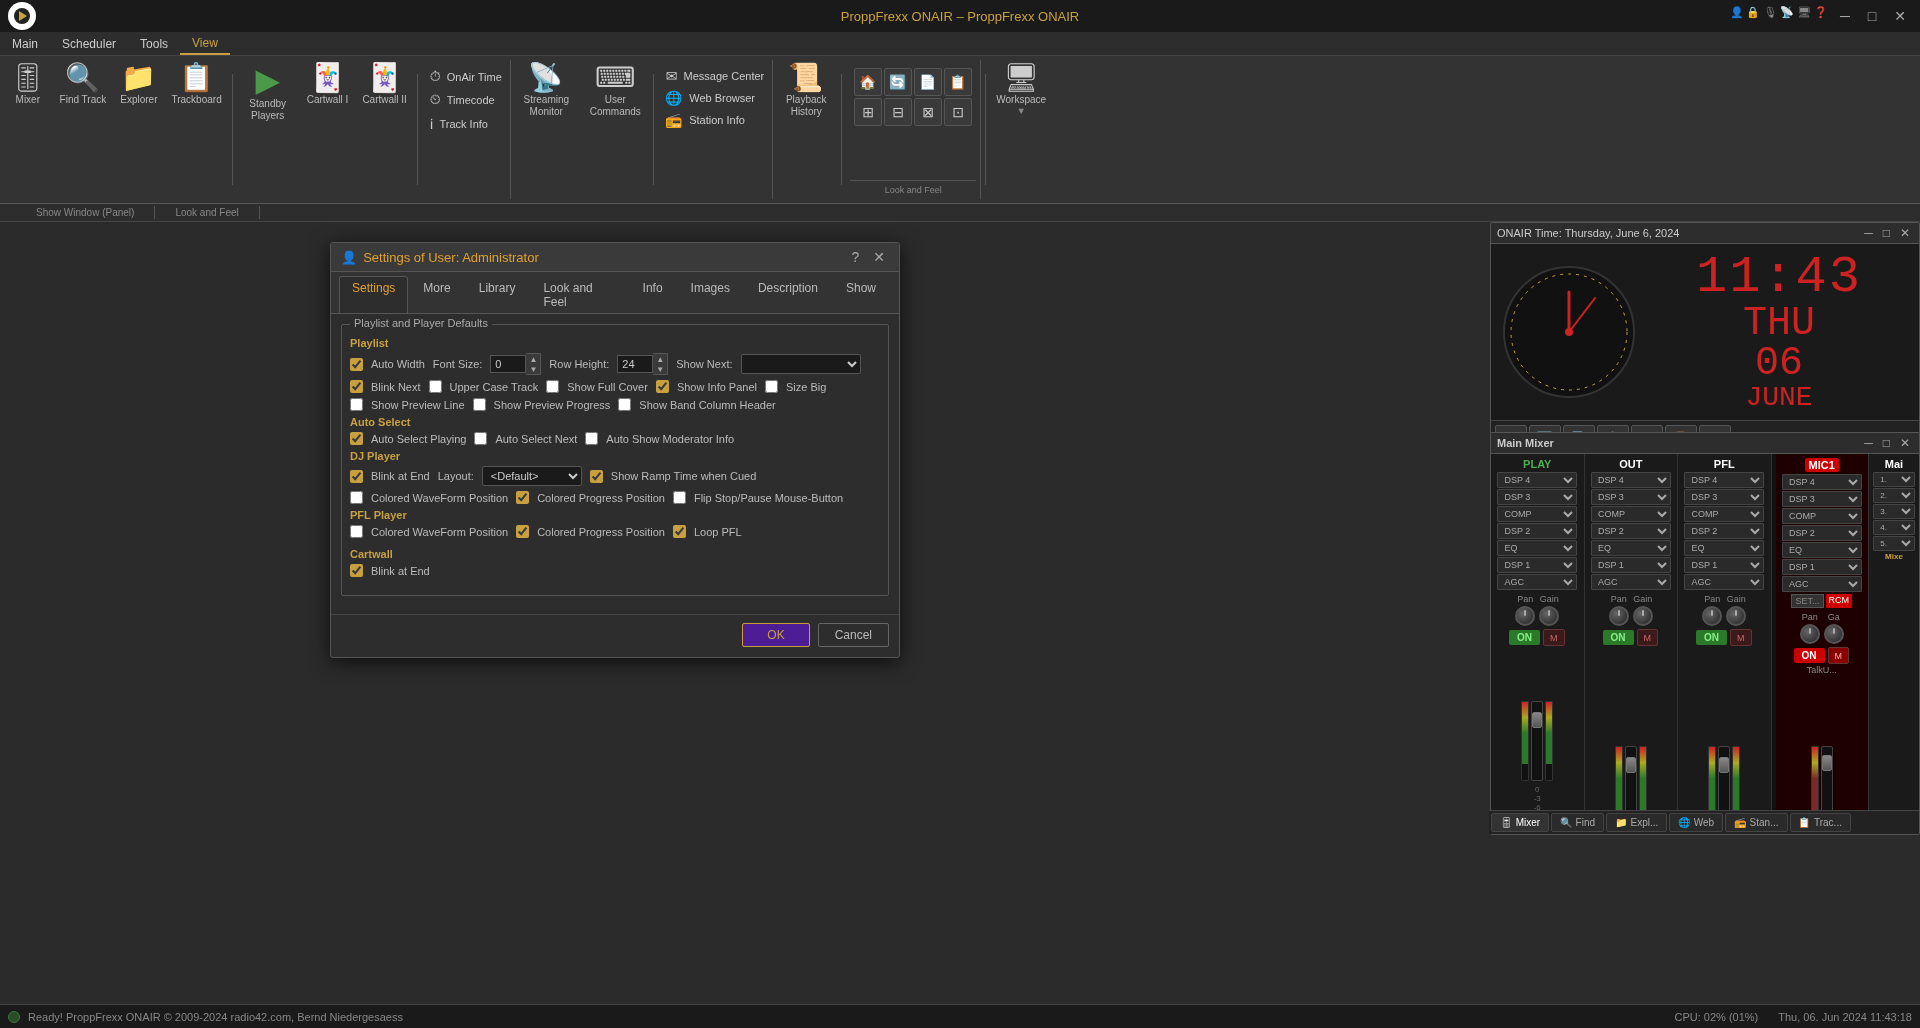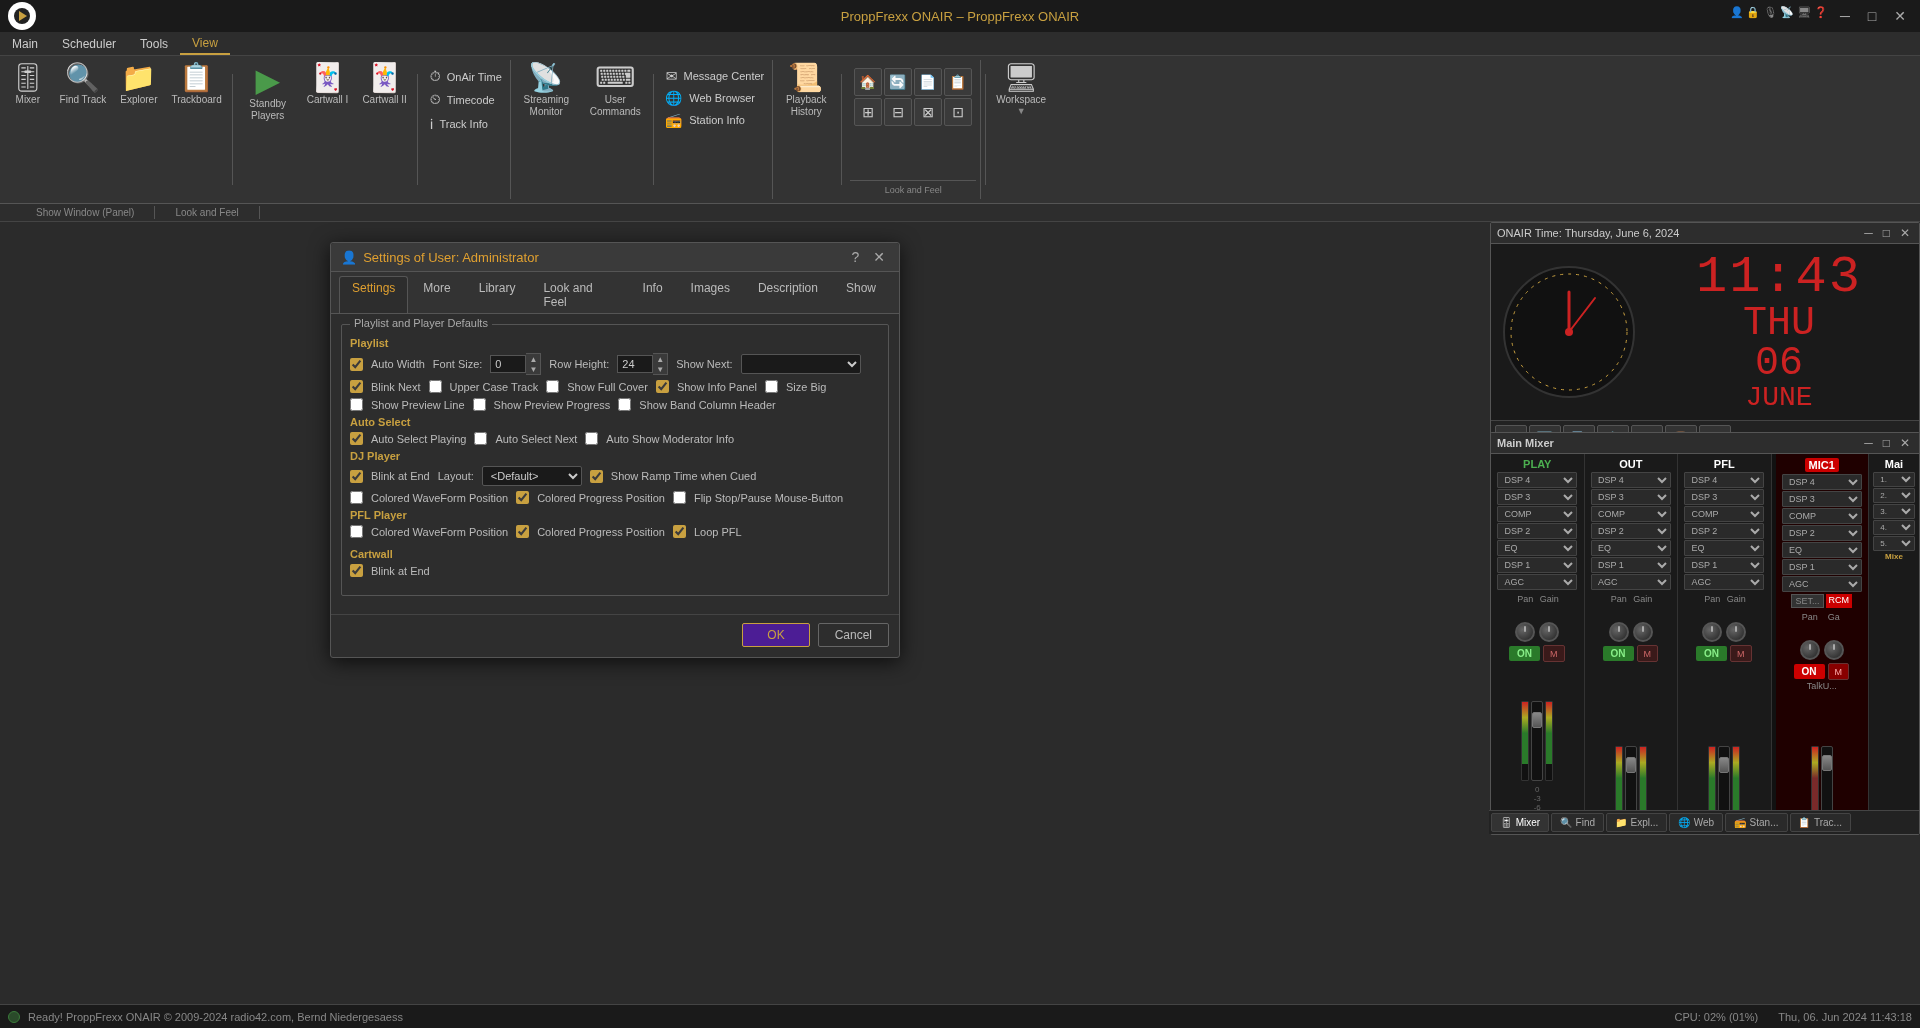--- a/index.html
+++ b/index.html
@@ -533,21 +533,21 @@
     .ch-pan-gain {
       display: flex;
       gap: 4px;
       justify-content: center;
       margin: 2px 0;
     }
     .ch-knob-group {
       display: flex;
       flex-direction: column;
       align-items: center;
-      gap: 17px;
+      gap: 1px;
     }
     .ch-knob {
       width: 20px; height: 20px;
       border-radius: 50%;
       background: radial-gradient(circle at 35% 35%, #666, #222);
       border: 2px solid #555;
       cursor: pointer;
       position: relative;
     }
     .ch-knob::after {

